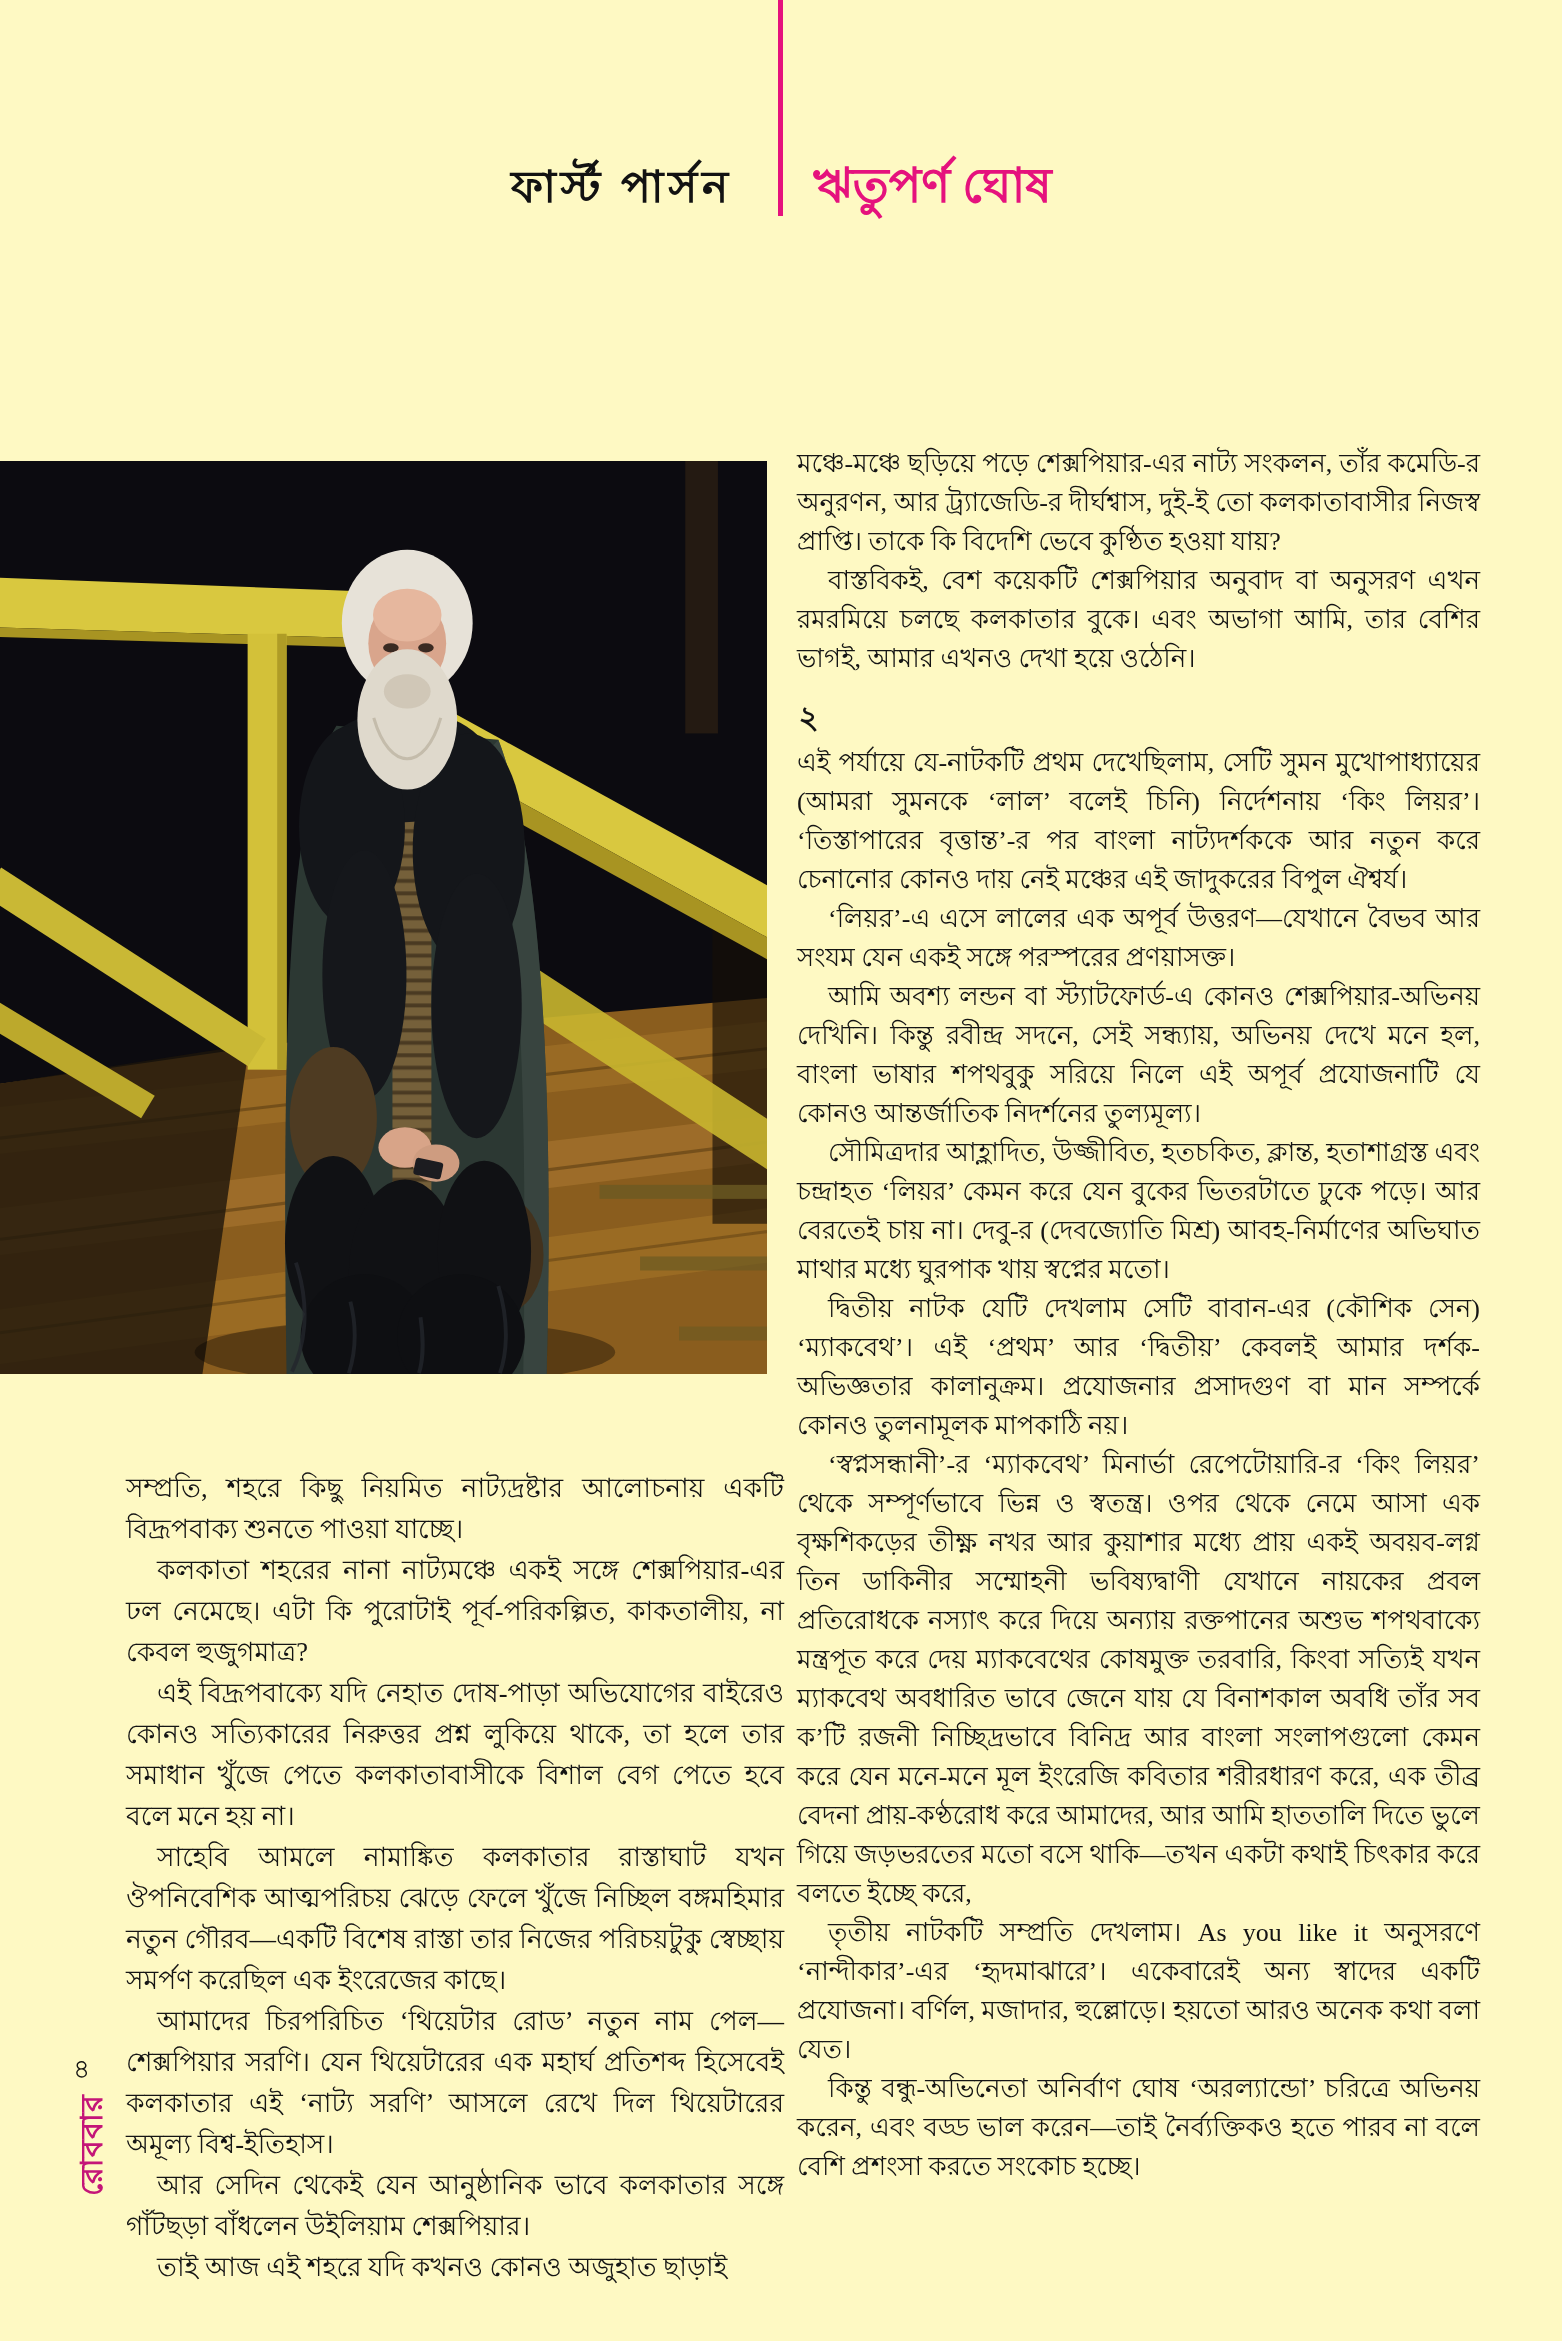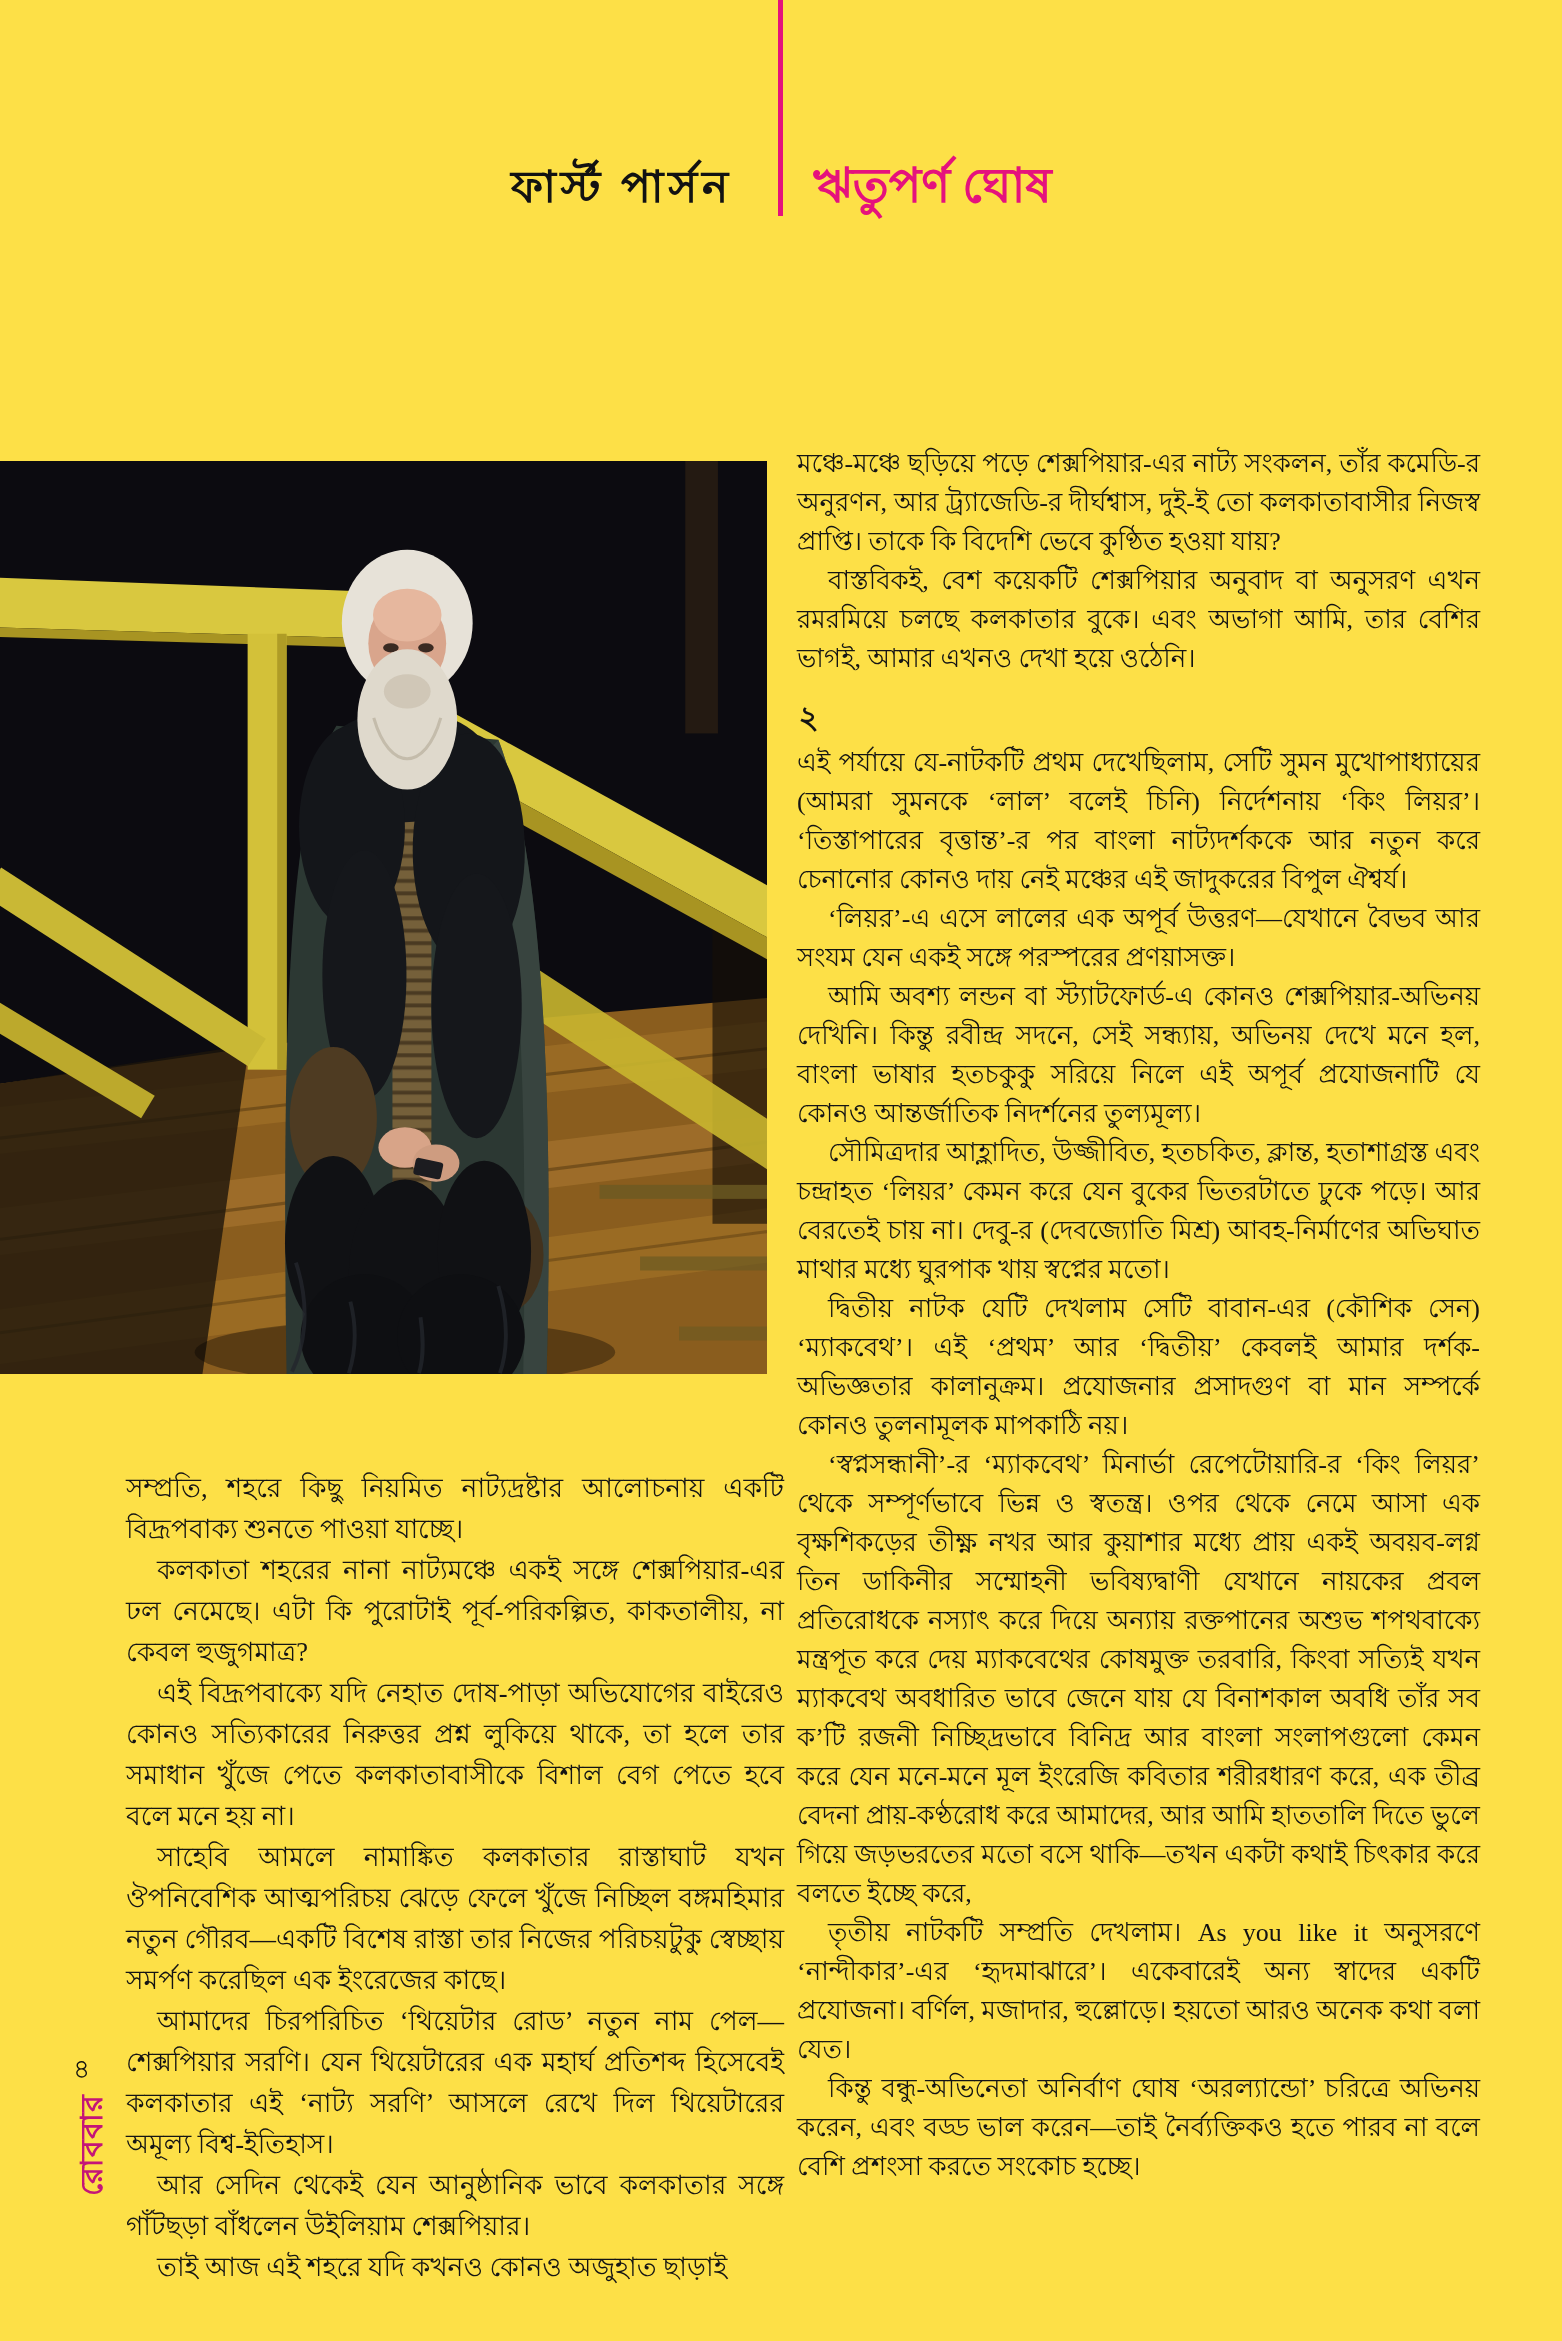--- a/index.html
+++ b/index.html
@@ -1,19 +1,19 @@
 <!DOCTYPE html>
 <html style="font-size:12.5px"><head>
 <meta charset="utf-8">
 <style>
   * { margin:0; padding:0; box-sizing:border-box; }
   html,body { background:#ffffff; }
   body { font-family:"Liberation Serif","DejaVu Serif",serif; color:#161616; }
   .page {
-    position:relative; width:1563px; height:2342px; background:#fde047;
+    position:relative; width:1563px; height:2342px; background:#fef9c3;
     overflow:hidden; margin:0 auto;
   }
   
   .pink-rule {
     position:absolute; left:778px; top:0; width:4.7px; height:216px;
     background:#E5127D;
   }
   .kicker {
     position:absolute; top:154px; right:830px;
     font-size:44px; font-weight:bold; letter-spacing:4.7px; color:#121212;
@@ -163,21 +163,21 @@
     <p class="ind">আর সেদিন থেকেই যেন আনুষ্ঠানিক ভাবে কলকাতার সঙ্গে গাঁটছড়া বাঁধলেন উইলিয়াম শেক্সপিয়ার।</p>
     <p class="ind">তাই আজ এই শহরে যদি কখনও কোনও অজুহাত ছাড়াই</p>
   </div>
 
   <div class="col right-col">
     <p>মঞ্চে-মঞ্চে ছড়িয়ে পড়ে শেক্সপিয়ার-এর নাট্য সংকলন, তাঁর কমেডি-র অনুরণন, আর ট্র্যাজেডি-র দীর্ঘশ্বাস, দুই-ই তো কলকাতাবাসীর নিজস্ব প্রাপ্তি। তাকে কি বিদেশি ভেবে কুণ্ঠিত হওয়া যায়?</p>
     <p class="ind">বাস্তবিকই, বেশ কয়েকটি শেক্সপিয়ার অনুবাদ বা অনুসরণ এখন রমরমিয়ে চলছে কলকাতার বুকে। এবং অভাগা আমি, তার বেশির ভাগই, আমার এখনও দেখা হয়ে ওঠেনি।</p>
     <span class="section-mark">২</span>
     <p>এই পর্যায়ে যে-নাটকটি প্রথম দেখেছিলাম, সেটি সুমন মুখোপাধ্যায়ের (আমরা সুমনকে ‘লাল’ বলেই চিনি) নির্দেশনায় ‘কিং লিয়র’। ‘তিস্তাপারের বৃত্তান্ত’-র পর বাংলা নাট্যদর্শককে আর নতুন করে চেনানোর কোনও দায় নেই মঞ্চের এই জাদুকরের বিপুল ঐশ্বর্য।</p>
     <p class="ind">‘লিয়র’-এ এসে লালের এক অপূর্ব উত্তরণ—যেখানে বৈভব আর সংযম যেন একই সঙ্গে পরস্পরের প্রণয়াসক্ত।</p>
-    <p class="ind">আমি অবশ্য লন্ডন বা স্ট্যাটফোর্ড-এ কোনও শেক্সপিয়ার-অভিনয় দেখিনি। কিন্তু রবীন্দ্র সদনে, সেই সন্ধ্যায়, অভিনয় দেখে মনে হল, বাংলা ভাষার হতচকুকু সরিয়ে নিলে এই অপূর্ব প্রযোজনাটি যে কোনও আন্তর্জাতিক নিদর্শনের তুল্যমূল্য।</p>
+    <p class="ind">আমি অবশ্য লন্ডন বা স্ট্যাটফোর্ড-এ কোনও শেক্সপিয়ার-অভিনয় দেখিনি। কিন্তু রবীন্দ্র সদনে, সেই সন্ধ্যায়, অভিনয় দেখে মনে হল, বাংলা ভাষার শপথবুকু সরিয়ে নিলে এই অপূর্ব প্রযোজনাটি যে কোনও আন্তর্জাতিক নিদর্শনের তুল্যমূল্য।</p>
     <p class="ind">সৌমিত্রদার আহ্লাদিত, উজ্জীবিত, হতচকিত, ক্লান্ত, হতাশাগ্রস্ত এবং চন্দ্রাহত ‘লিয়র’ কেমন করে যেন বুকের ভিতরটাতে ঢুকে পড়ে। আর বেরতেই চায় না। দেবু-র (দেবজ্যোতি মিশ্র) আবহ-নির্মাণের অভিঘাত মাথার মধ্যে ঘুরপাক খায় স্বপ্নের মতো।</p>
     <p class="ind">দ্বিতীয় নাটক যেটি দেখলাম সেটি বাবান-এর (কৌশিক সেন) ‘ম্যাকবেথ’। এই ‘প্রথম’ আর ‘দ্বিতীয়’ কেবলই আমার দর্শক-অভিজ্ঞতার কালানুক্রম। প্রযোজনার প্রসাদগুণ বা মান সম্পর্কে কোনও তুলনামূলক মাপকাঠি নয়।</p>
     <p class="ind">‘স্বপ্নসন্ধানী’-র ‘ম্যাকবেথ’ মিনার্ভা রেপেটোয়ারি-র ‘কিং লিয়র’ থেকে সম্পূর্ণভাবে ভিন্ন ও স্বতন্ত্র। ওপর থেকে নেমে আসা এক বৃক্ষশিকড়ের তীক্ষ্ণ নখর আর কুয়াশার মধ্যে প্রায় একই অবয়ব-লগ্ন তিন ডাকিনীর সম্মোহনী ভবিষ্যদ্বাণী যেখানে নায়কের প্রবল প্রতিরোধকে নস্যাৎ করে দিয়ে অন্যায় রক্তপানের অশুভ শপথবাক্যে মন্ত্রপূত করে দেয় ম্যাকবেথের কোষমুক্ত তরবারি, কিংবা সত্যিই যখন ম্যাকবেথ অবধারিত ভাবে জেনে যায় যে বিনাশকাল অবধি তাঁর সব ক’টি রজনী নিচ্ছিদ্রভাবে বিনিদ্র আর বাংলা সংলাপগুলো কেমন করে যেন মনে-মনে মূল ইংরেজি কবিতার শরীরধারণ করে, এক তীব্র বেদনা প্রায়-কণ্ঠরোধ করে আমাদের, আর আমি হাততালি দিতে ভুলে গিয়ে জড়ভরতের মতো বসে থাকি—তখন একটা কথাই চিৎকার করে বলতে ইচ্ছে করে,</p>
     <p class="ind">তৃতীয় নাটকটি সম্প্রতি দেখলাম। As you like it অনুসরণে ‘নান্দীকার’-এর ‘হৃদমাঝারে’। একেবারেই অন্য স্বাদের একটি প্রযোজনা। বর্ণিল, মজাদার, হুল্লোড়ে। হয়তো আরও অনেক কথা বলা যেত।</p>
     <p class="ind">কিন্তু বন্ধু-অভিনেতা অনির্বাণ ঘোষ ‘অরল্যান্ডো’ চরিত্রে অভিনয় করেন, এবং বড্ড ভাল করেন—তাই নৈর্ব্যক্তিকও হতে পারব না বলে বেশি প্রশংসা করতে সংকোচ হচ্ছে।</p>
   </div>
 
   <div class="page-number">৪</div>
   <div class="masthead-vertical">রোববার</div>
 

